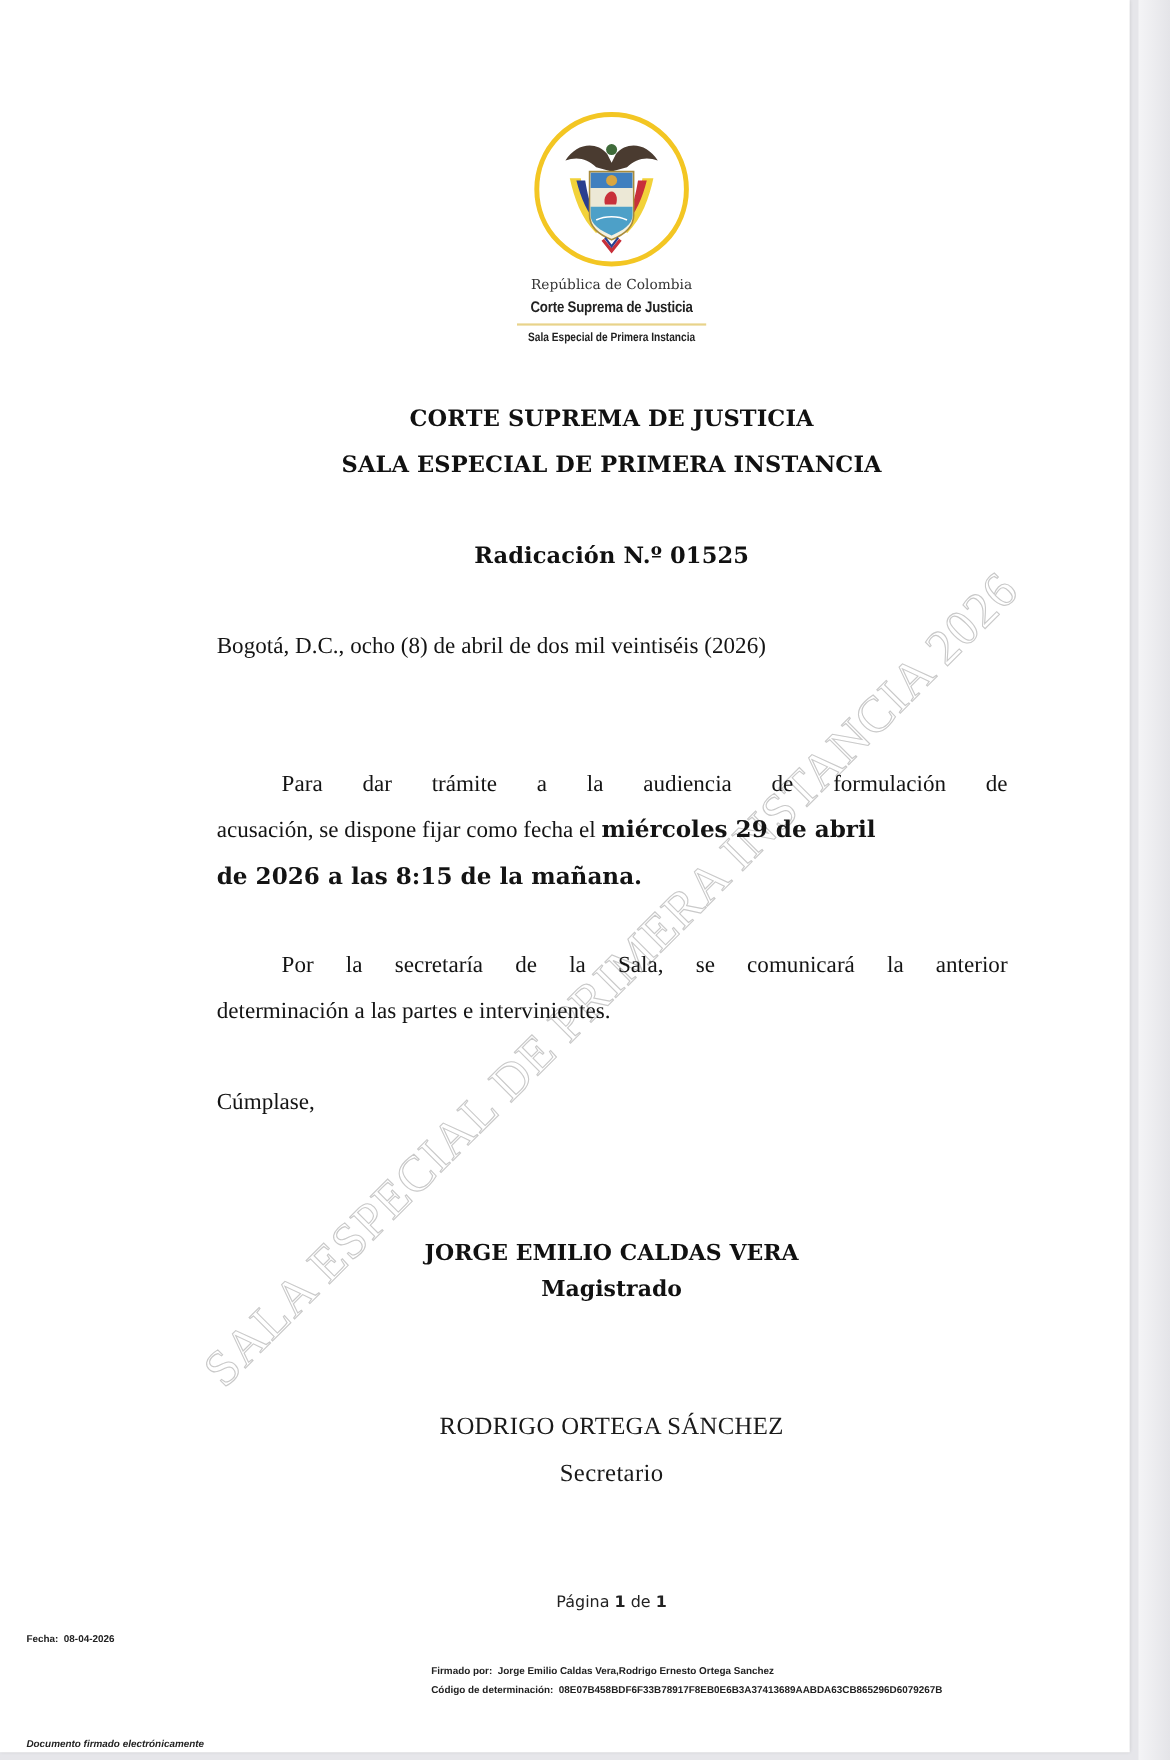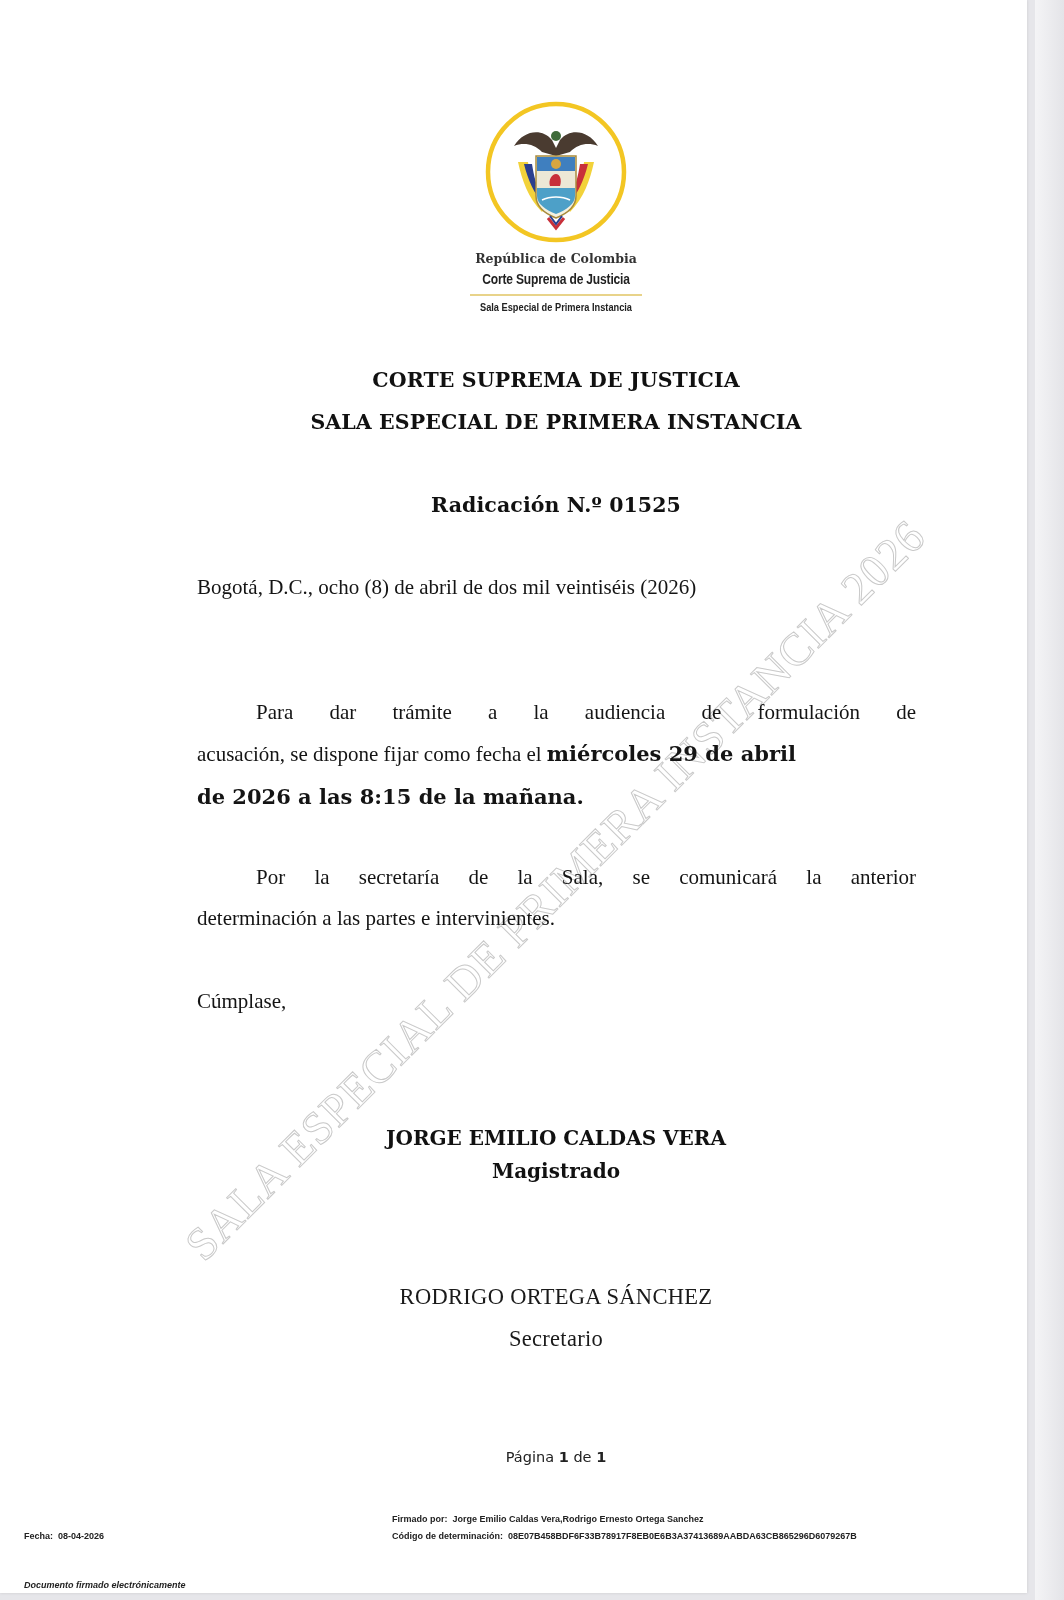--- a/index.html
+++ b/index.html
@@ -16,21 +16,21 @@
     position: absolute; right: 0; top: 0; width: 29px; height: 1600px;
     background: linear-gradient(to right, #f4f4f6, #e4e4e8);
   }
   .abs { position: absolute; }
   .center-x { left: 0; width: 100%; text-align: center; }
 
   
   .seal {
     position: absolute; left: 484px; top: 100px; width: 144px; height: 144px;
   }
-  .logo-rep { top: 251px; font-family: "DejaVu Serif", "Liberation Serif", serif; font-size: 12.5px; color: #333; font-weight: bold; }
+  .logo-rep { top: 251px; font-family: "DejaVu Serif", "Liberation Serif", serif; font-size: 12.5px; color: #333; }
   .logo-csj { top: 271px; font-family: "Liberation Sans", sans-serif; font-size: 14px; font-weight: bold; color: #222; letter-spacing: -0.2px; transform: scaleX(0.86); }
   .logo-rule { position: absolute; left: 470px; top: 294px; width: 172px; height: 2px; background: #e8d38a; }
   .logo-sala { top: 301px; font-family: "Liberation Sans", sans-serif; font-size: 11px; font-weight: bold; color: #222; transform: scaleX(0.84); }
 
   
   .serif { font-family: "DejaVu Serif", "Liberation Serif", serif; color: #111; }
   .h1 { font-size: 20.5px; font-weight: bold; letter-spacing: 0.1px; }
   .line {
     position: absolute; left: 197px; width: 719px; font-size: 21px;
     font-family: "Liberation Serif", "DejaVu Serif", serif; color: #141414;
@@ -114,21 +114,21 @@
   <div class="abs sig-name" style="left:0;width:1112px;text-align:center;top:1126px;">JORGE EMILIO CALDAS VERA</div>
   <div class="abs sig-name" style="left:0;width:1112px;text-align:center;top:1159px;">Magistrado</div>
   <div class="abs sec-name" style="left:0;width:1112px;text-align:center;top:1284px;">RODRIGO ORTEGA SÁNCHEZ</div>
   <div class="abs sec-name" style="left:0;width:1112px;text-align:center;top:1326px;">Secretario</div>
 
   <div class="abs pageno" style="left:0;width:1112px;text-align:center;">
     <span>Página </span><b>1</b><span> de </span><b>1</b>
   </div>
 
   <div class="abs foot" style="left:24px;top:1580px;font-style:italic;">Documento firmado electrónicamente</div>
-  <div class="abs foot" style="left:24px;top:1531px;">
+  <div class="abs foot" style="left:24px;top:1485px;">
     <span>Fecha:</span>&nbsp;&nbsp;<span>08-04-2026</span>
   </div>
   <div class="abs foot" style="left:392px;top:1514px;">
     <span>Firmado por:</span>&nbsp;&nbsp;<span>Jorge Emilio Caldas Vera,Rodrigo Ernesto Ortega Sanchez</span>
   </div>
   <div class="abs foot" style="left:392px;top:1531px;">
     <span>Código de determinación:</span>&nbsp;&nbsp;<span>08E07B458BDF6F33B78917F8EB0E6B3A37413689AABDA63CB865296D6079267B</span>
   </div>
 </div>
 

